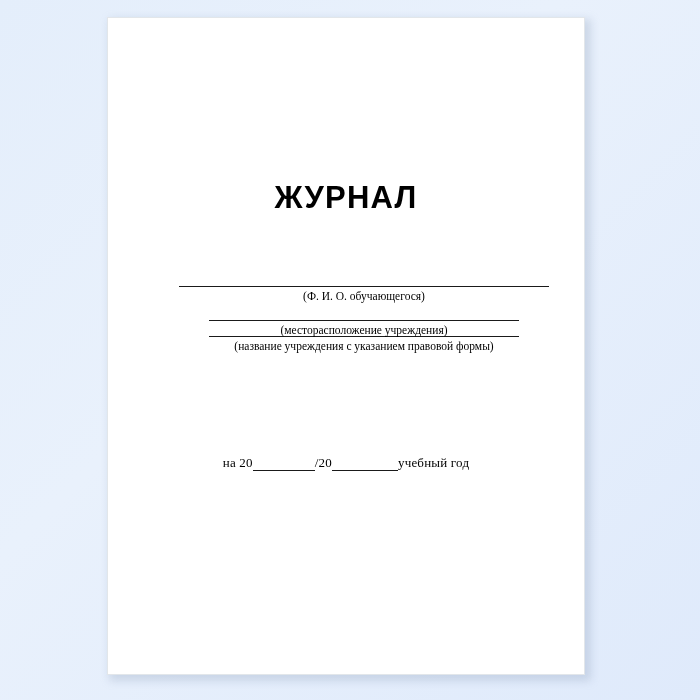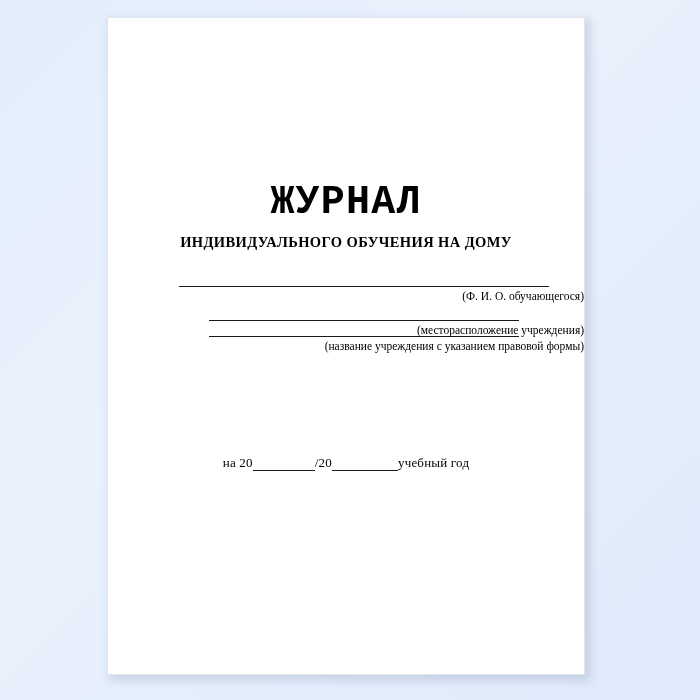--- a/index.html
+++ b/index.html
@@ -53,23 +53,23 @@
 
   .title-block {
     position: absolute;
     top: 163px;
     left: 0;
     width: 100%;
     text-align: center;
   }
 
   .doc-title {
-    font-family: Liberation Mono, monospace;
+    font-family: Liberation Sans, sans-serif;
     font-weight: bold;
-    font-size: 40px;
+    font-size: 31px;
     letter-spacing: 1.2px;
     color: #000;
     line-height: 1.1;
   }
 
   .doc-subtitle {
     font-family: "Liberation Serif", serif;
     font-weight: bold;
     font-size: 14.5px;
     letter-spacing: 0.4px;
@@ -78,21 +78,21 @@
   }
 
   .fields {
     position: absolute;
     top: 268px;
     left: 0;
     width: 100%;
   }
 
   .field {
-    text-align: right;
+    text-align: center;
     margin-bottom: 10px;
     padding-left: 36px;
   }
 
   .rule {
     height: 0;
     border-bottom: 1px solid #1a1a1a;
     margin: 0 auto;
   }
 
@@ -135,21 +135,20 @@
 <body>
 
 <div class="backdrop">
   <div class="cover-shadow"></div>
 
   <div class="cover">
     <div class="doc-inner">
 
       <div class="title-block">
         <div class="doc-title">ЖУРНАЛ</div>
-        <div class="doc-subtitle">ИНДИВИДУАЛЬНОГО ОБУЧЕНИЯ НА ДОМУ</div>
       </div>
 
       <div class="fields">
 
         <div class="field f1">
           <div class="rule wide"></div>
           <div class="caption">(Ф. И. О. обучающегося)</div>
         </div>
 
         <div class="field f3">

